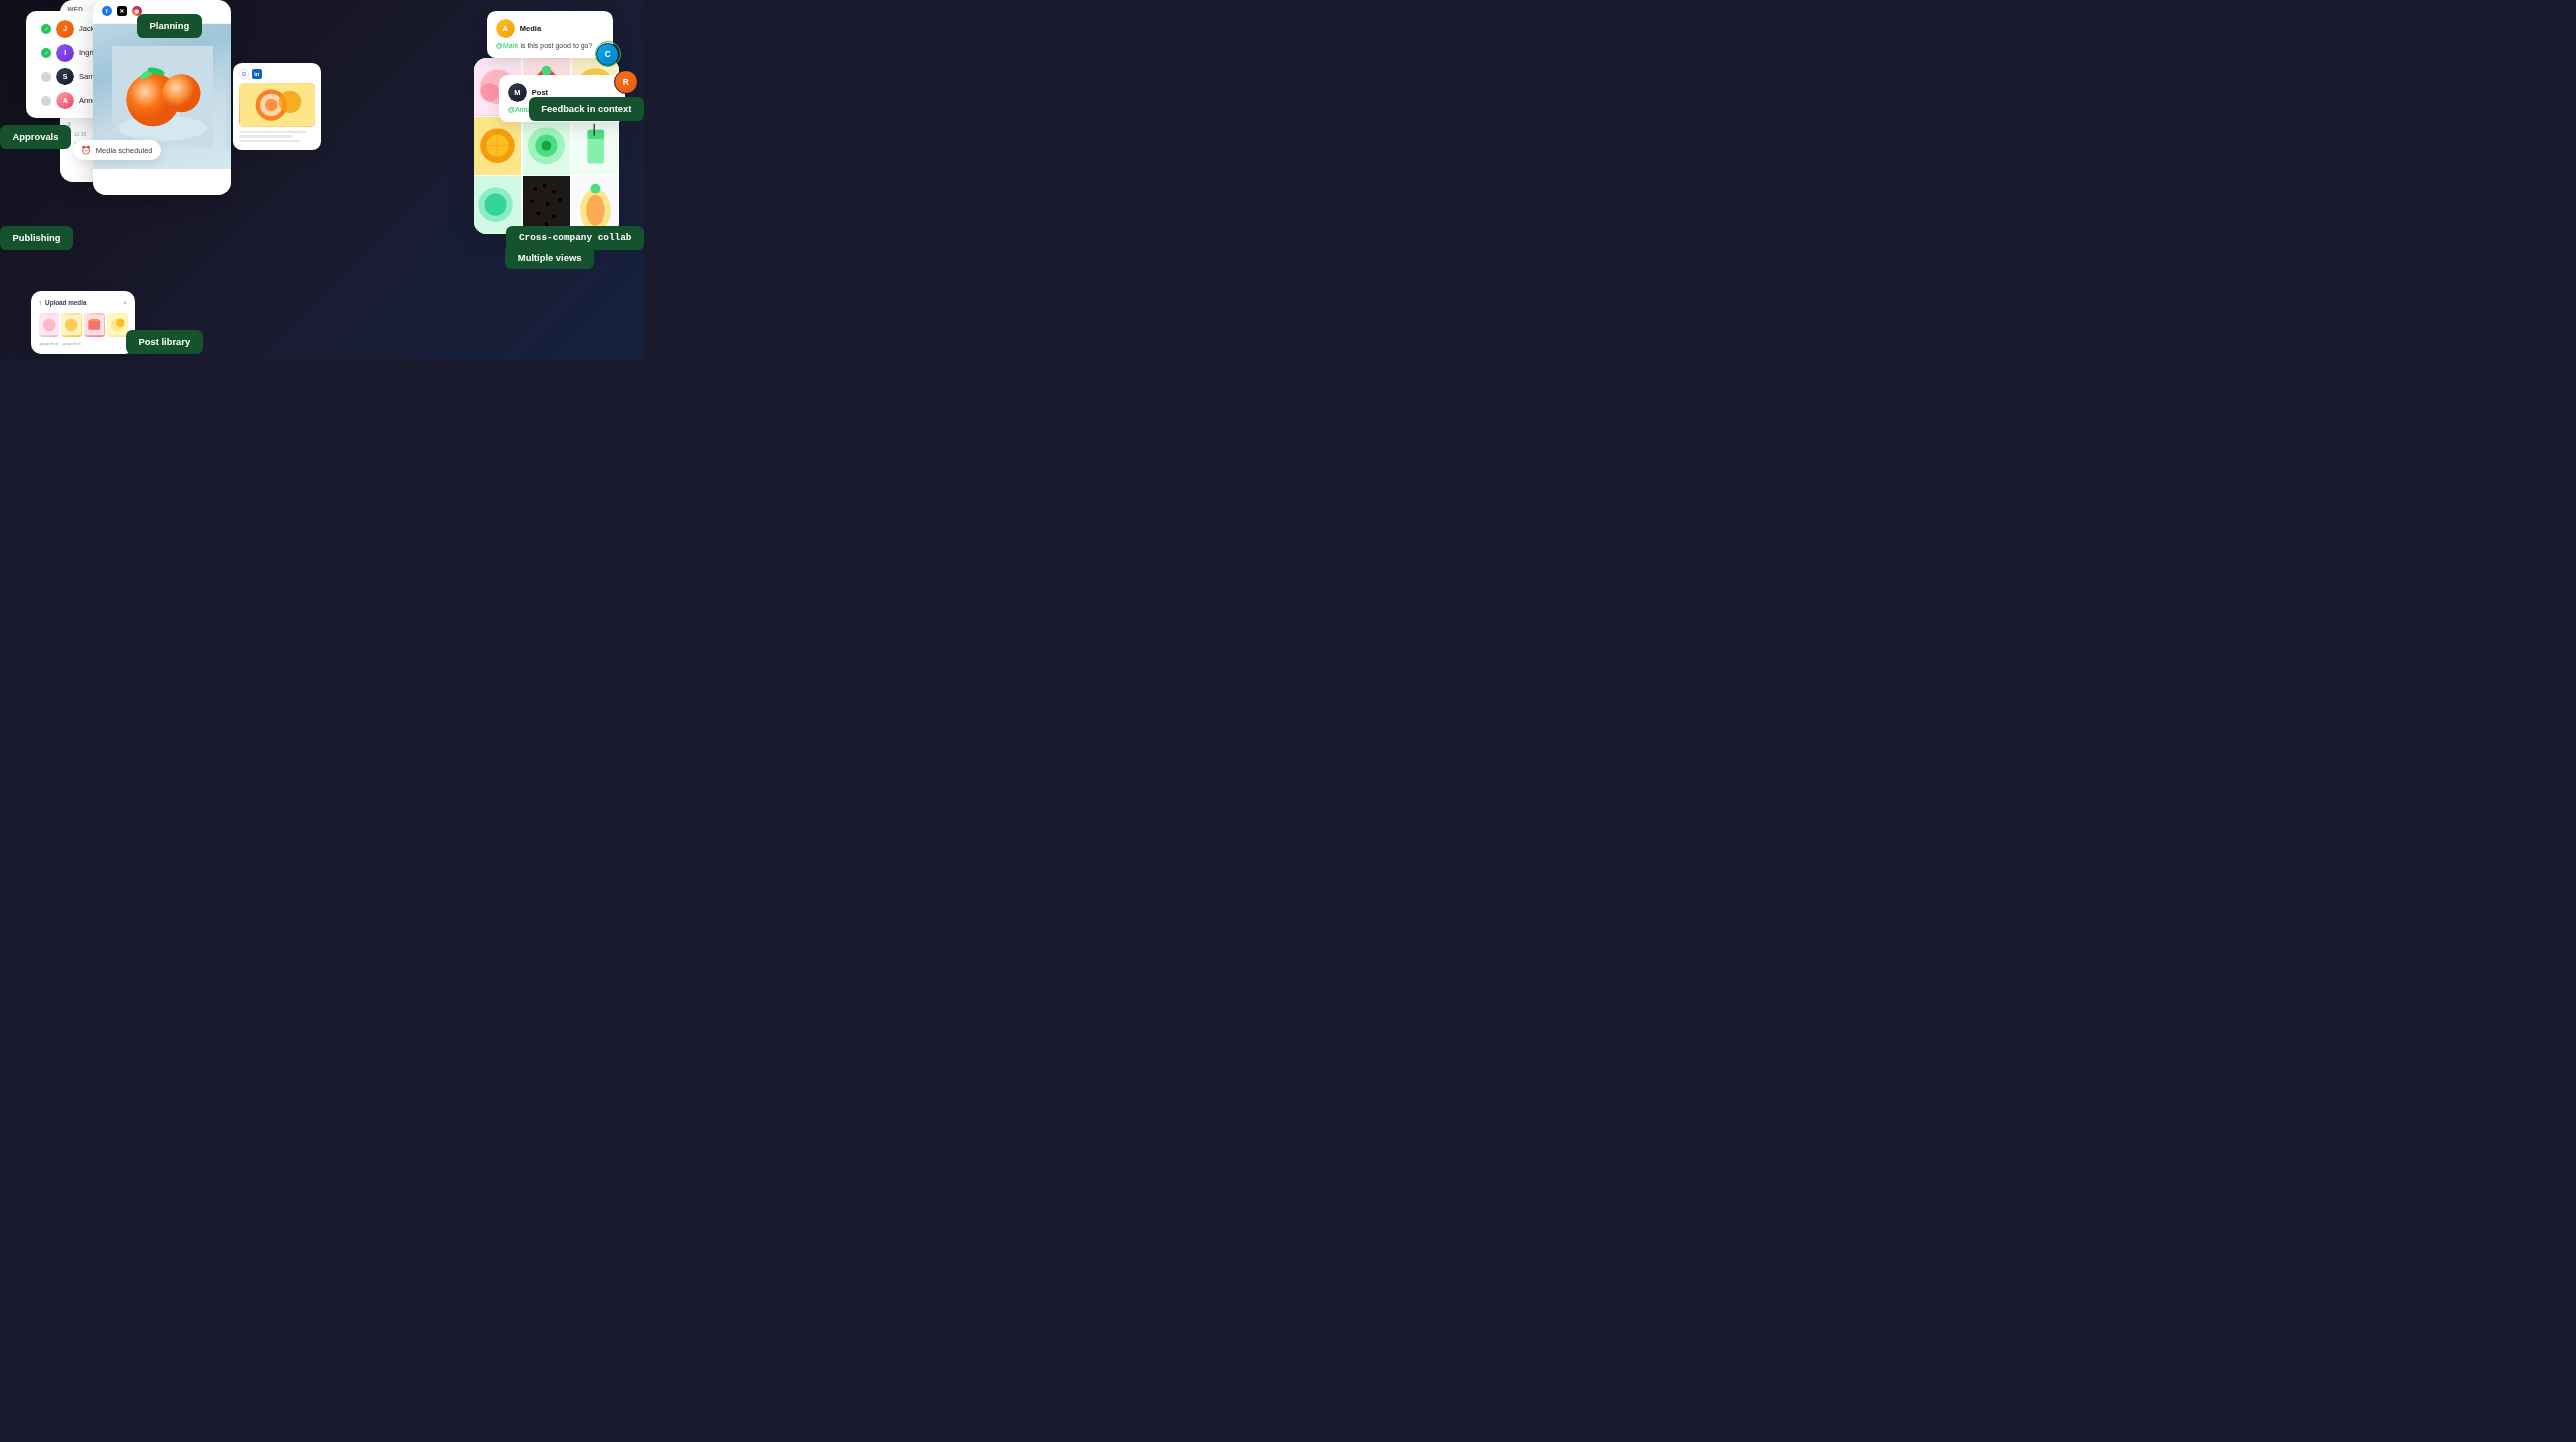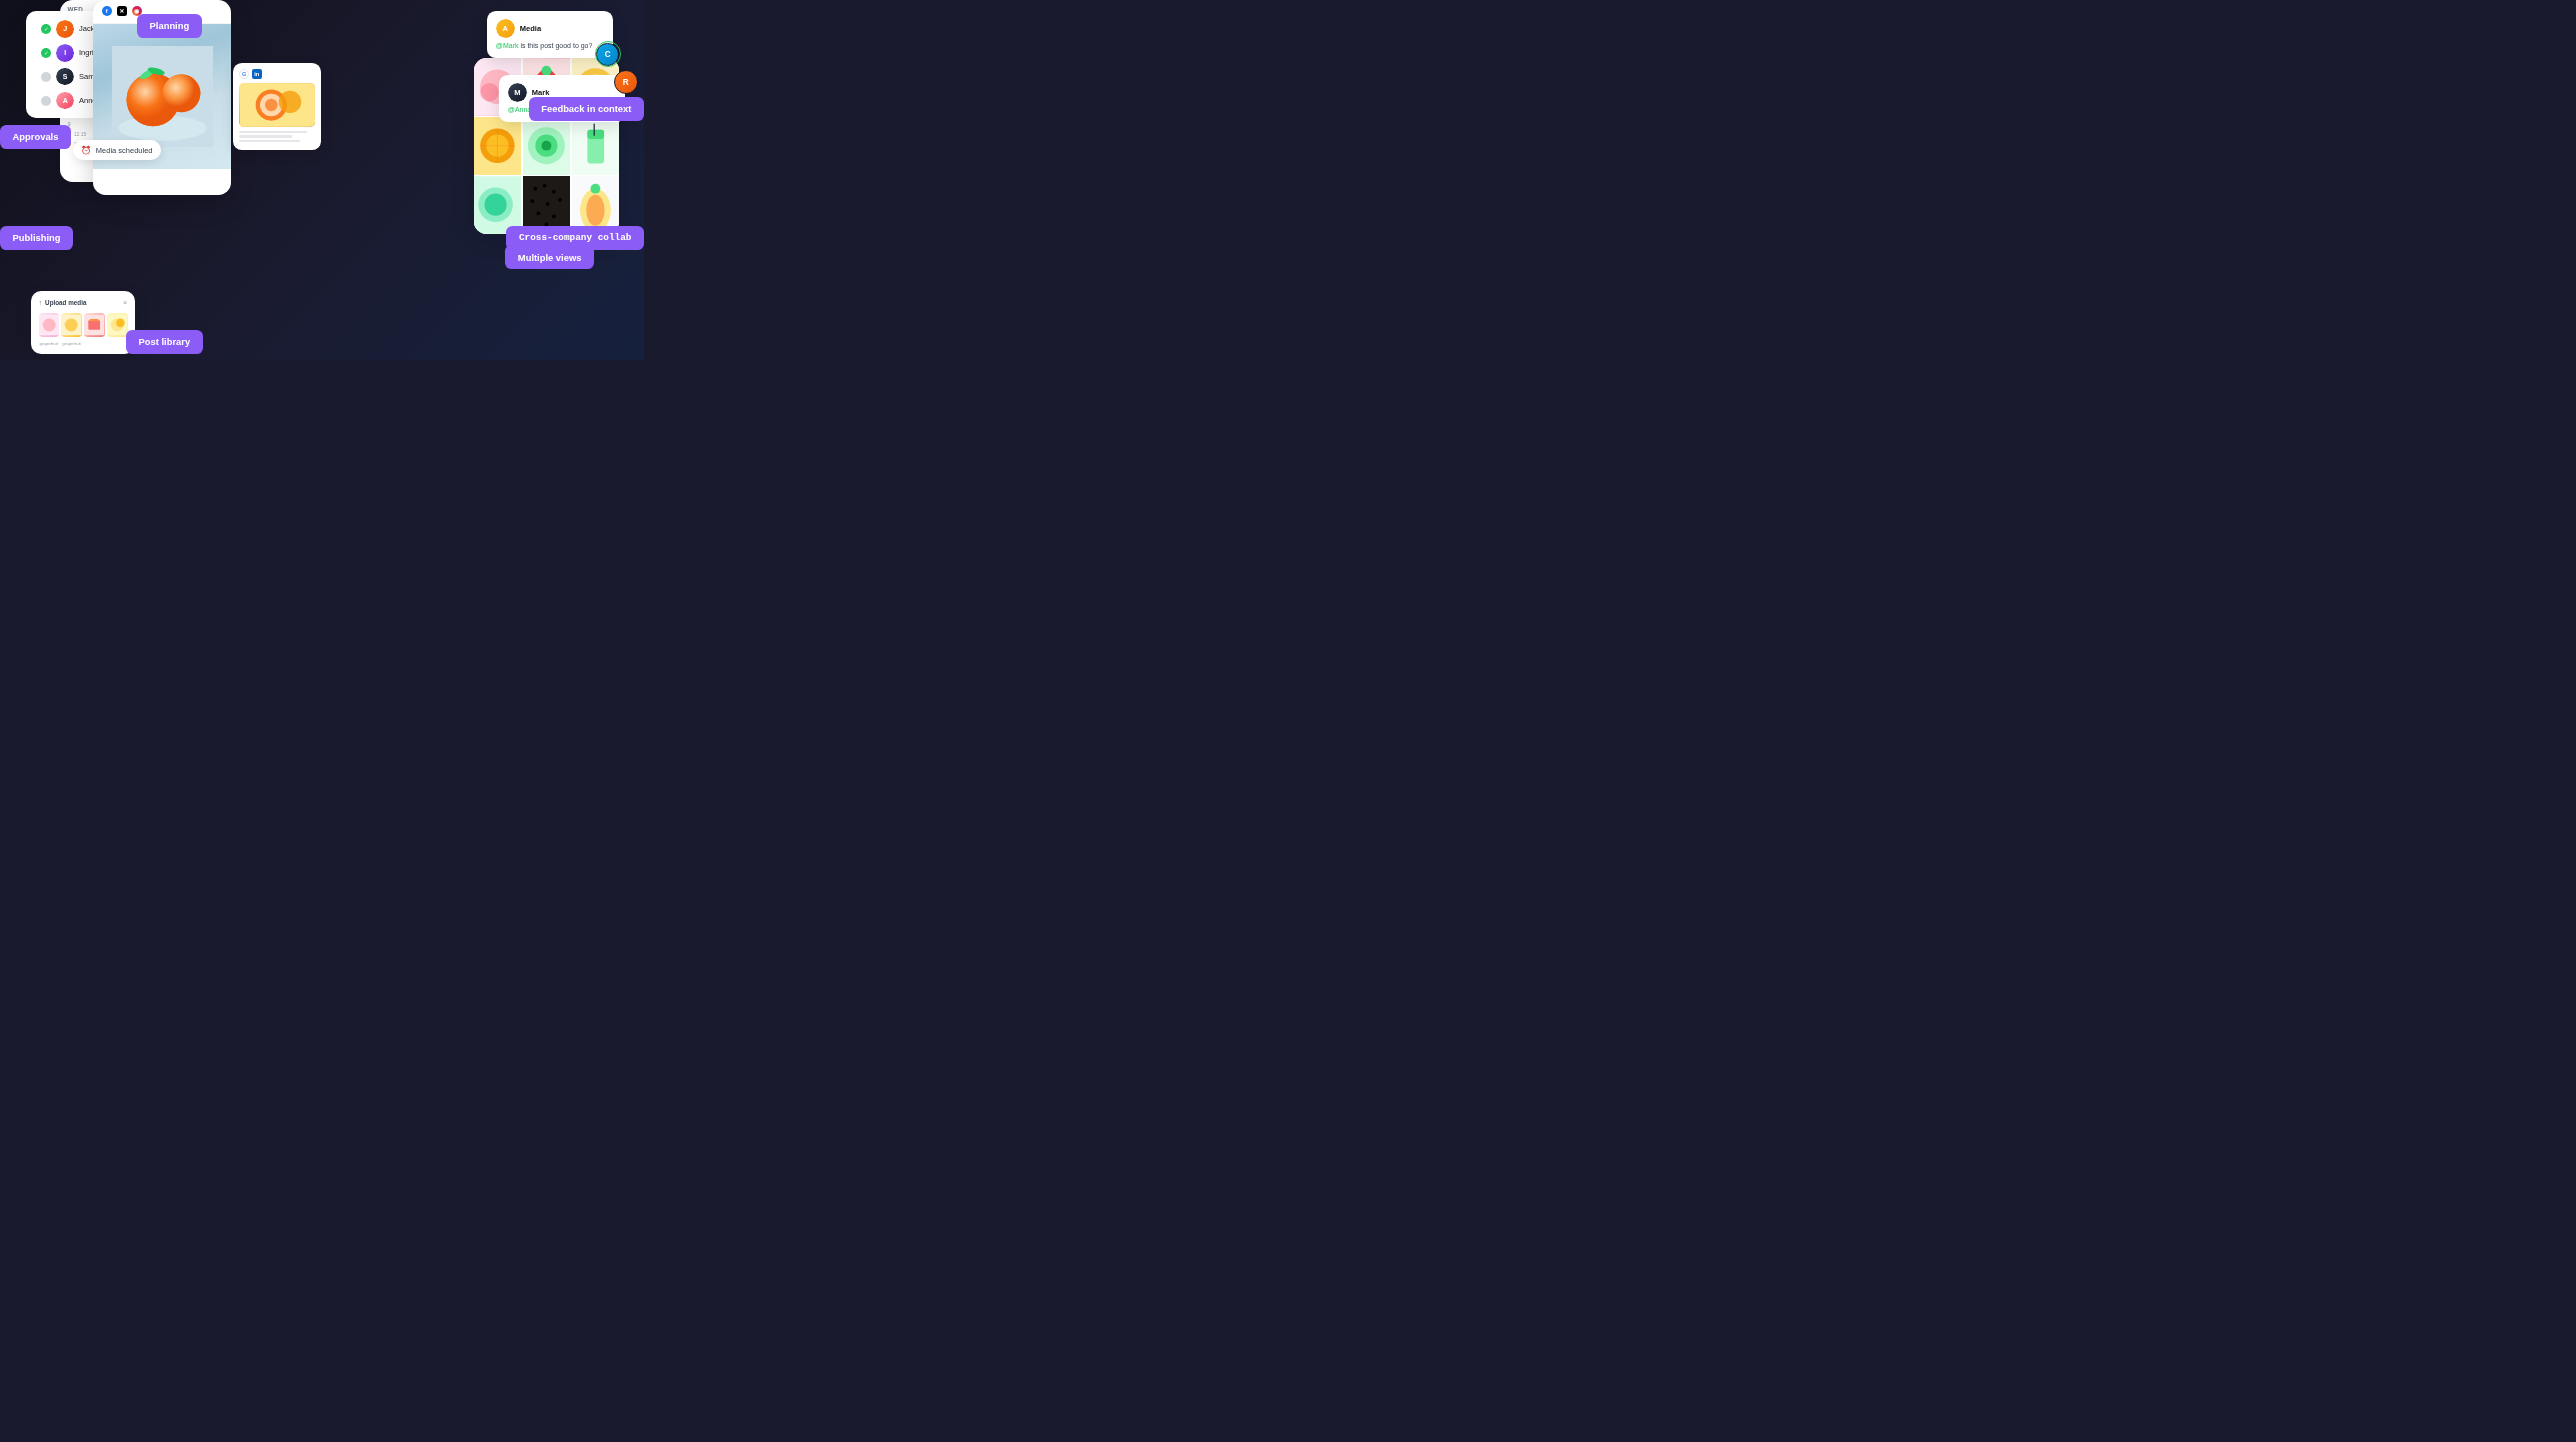--- a/index.html
+++ b/index.html
@@ -7,21 +7,21 @@
       background: #1a1a2e;
       width: 644px;
       height: 360px;
       font-family: -apple-system, BlinkMacSystemFont, 'Segoe UI', sans-serif;
       overflow: hidden;
       position: relative;
     }
 
     
     .badge {
-      background: #8b5cf6;
+      background: #14532d;
       color: #fff;
       border-radius: 6.3px;
       padding: 6.3px 12.6px;
       font-size: 9.4px;
       font-weight: 600;
       position: absolute;
       white-space: nowrap;
       z-index: 10;
     }
 
@@ -541,21 +541,21 @@
   <div class="chat-text">
     <span class="mention">@Mark</span><span> is this post good to go?</span>
   </div>
 </div>
 
 <div class="chat-card" style="right:19px;top:75px;width:126px;z-index:9;">
   <div class="chat-header">
     <div class="chat-avatar">
       <div style="width:100%;height:100%;background:linear-gradient(135deg,#374151,#111827);border-radius:50%;display:flex;align-items:center;justify-content:center;font-size:7.5px;font-weight:700;color:#fff;">M</div>
     </div>
-    <span class="chat-name">Mark</span>
+    <span class="chat-name">Post</span>
   </div>
   <div class="chat-text">
     <span class="mention">@Anna</span><span> all good let's schedule it.</span>
   </div>
 </div>
 
 <div class="badge" style="right:0;top:97px;">
   <span>Feedback in context</span>
 </div>
 

